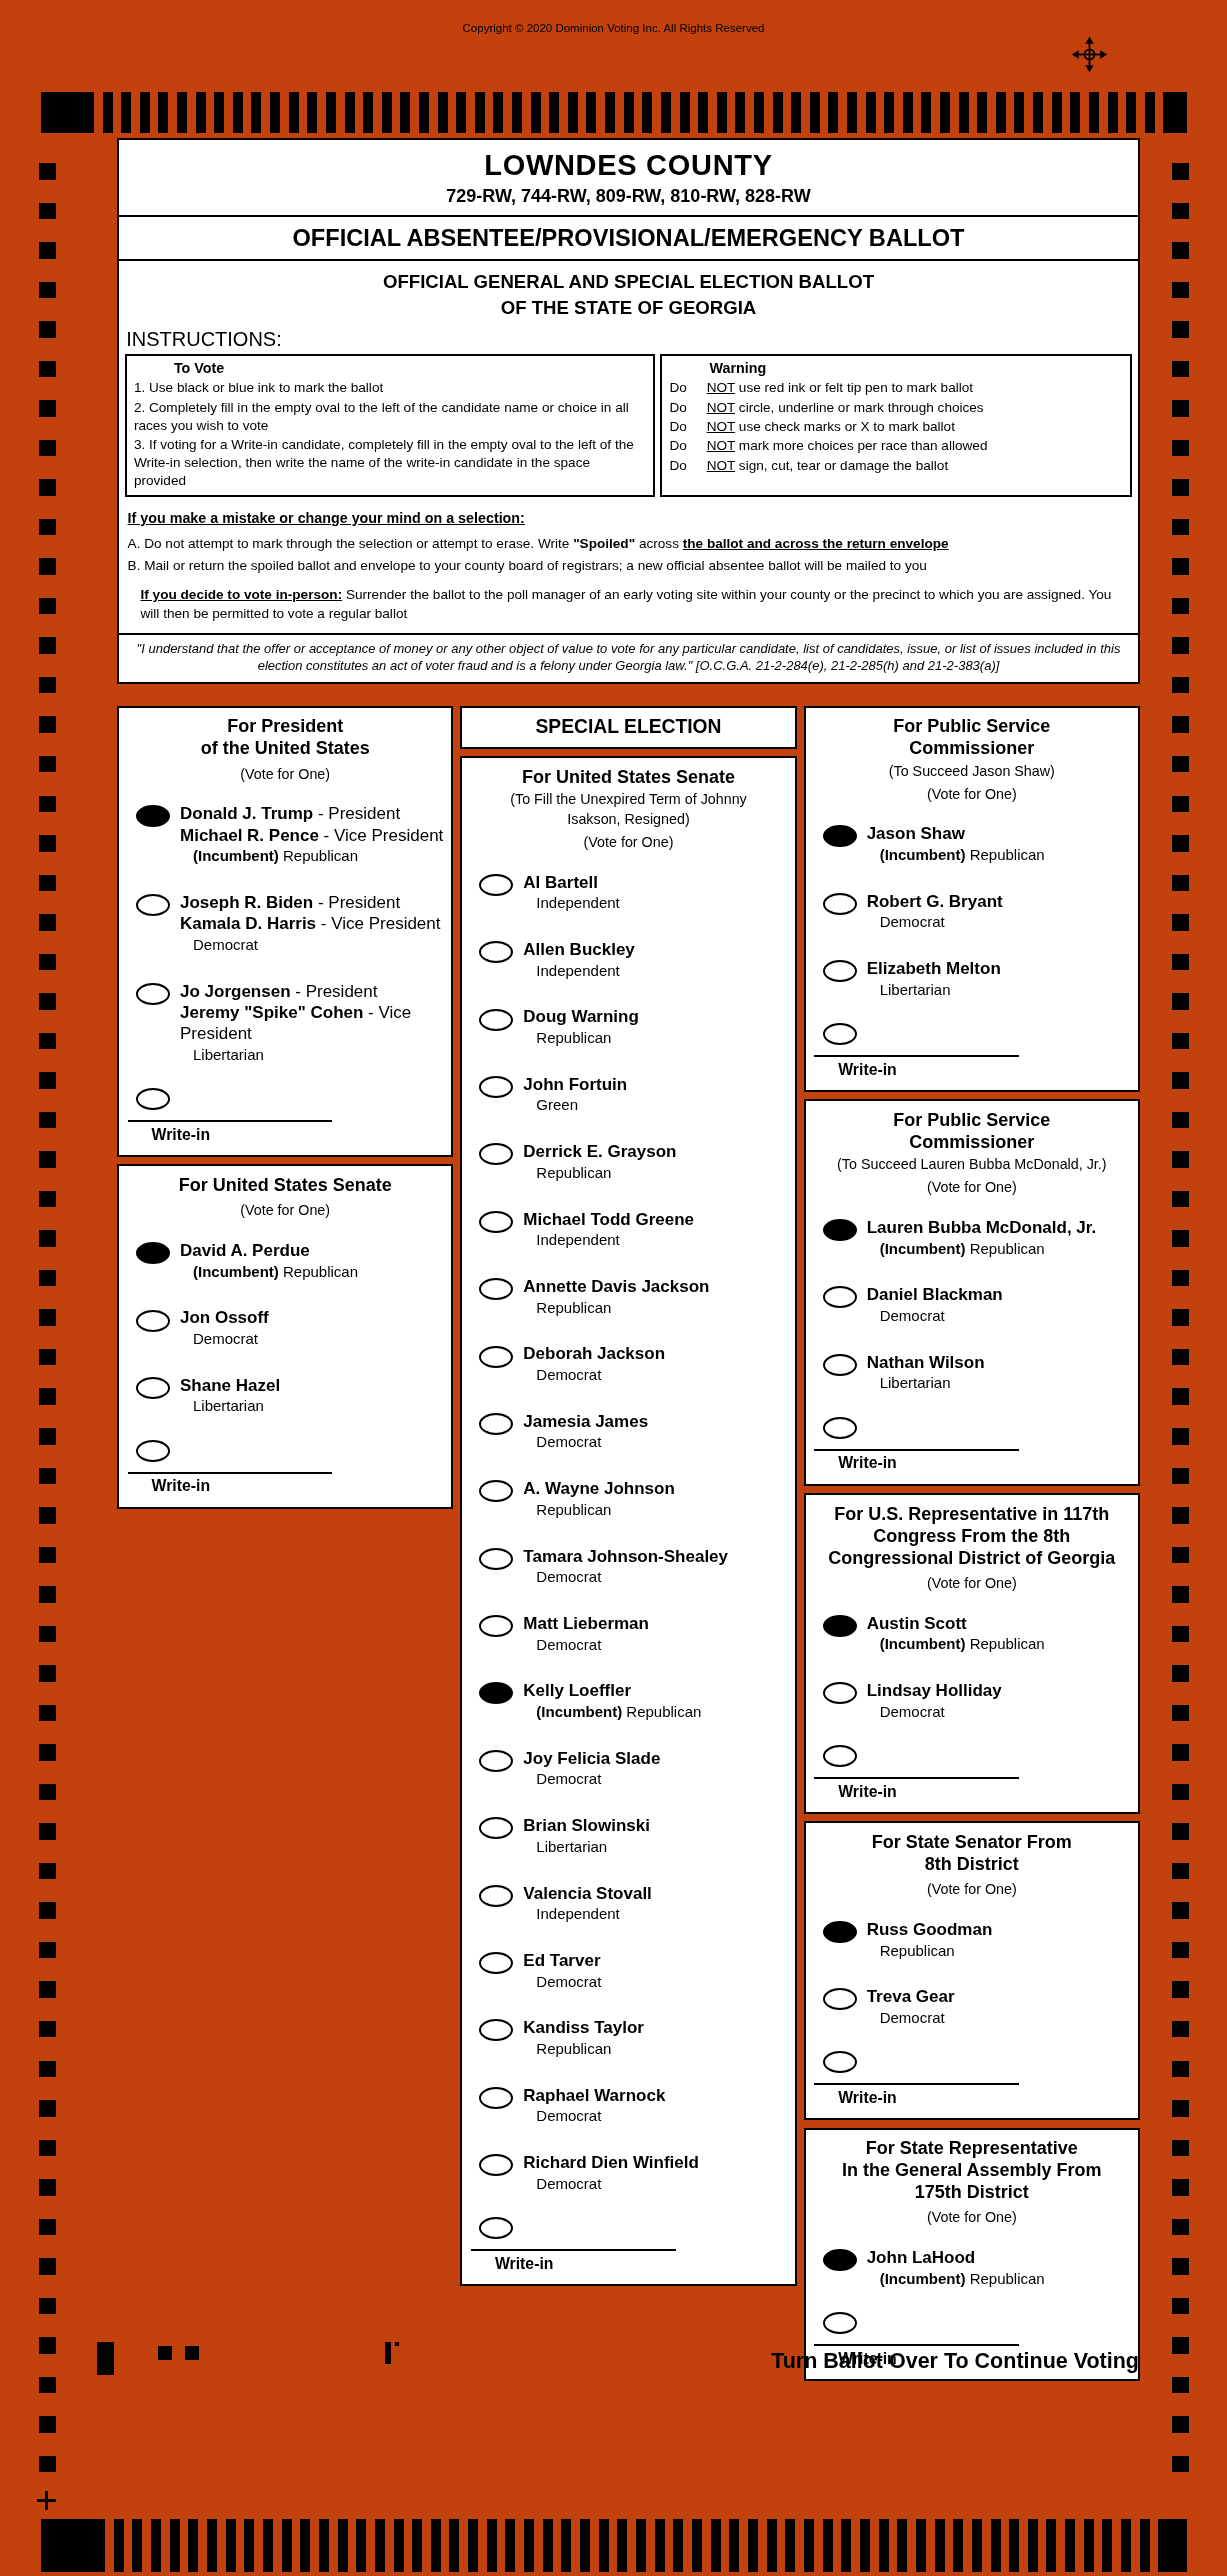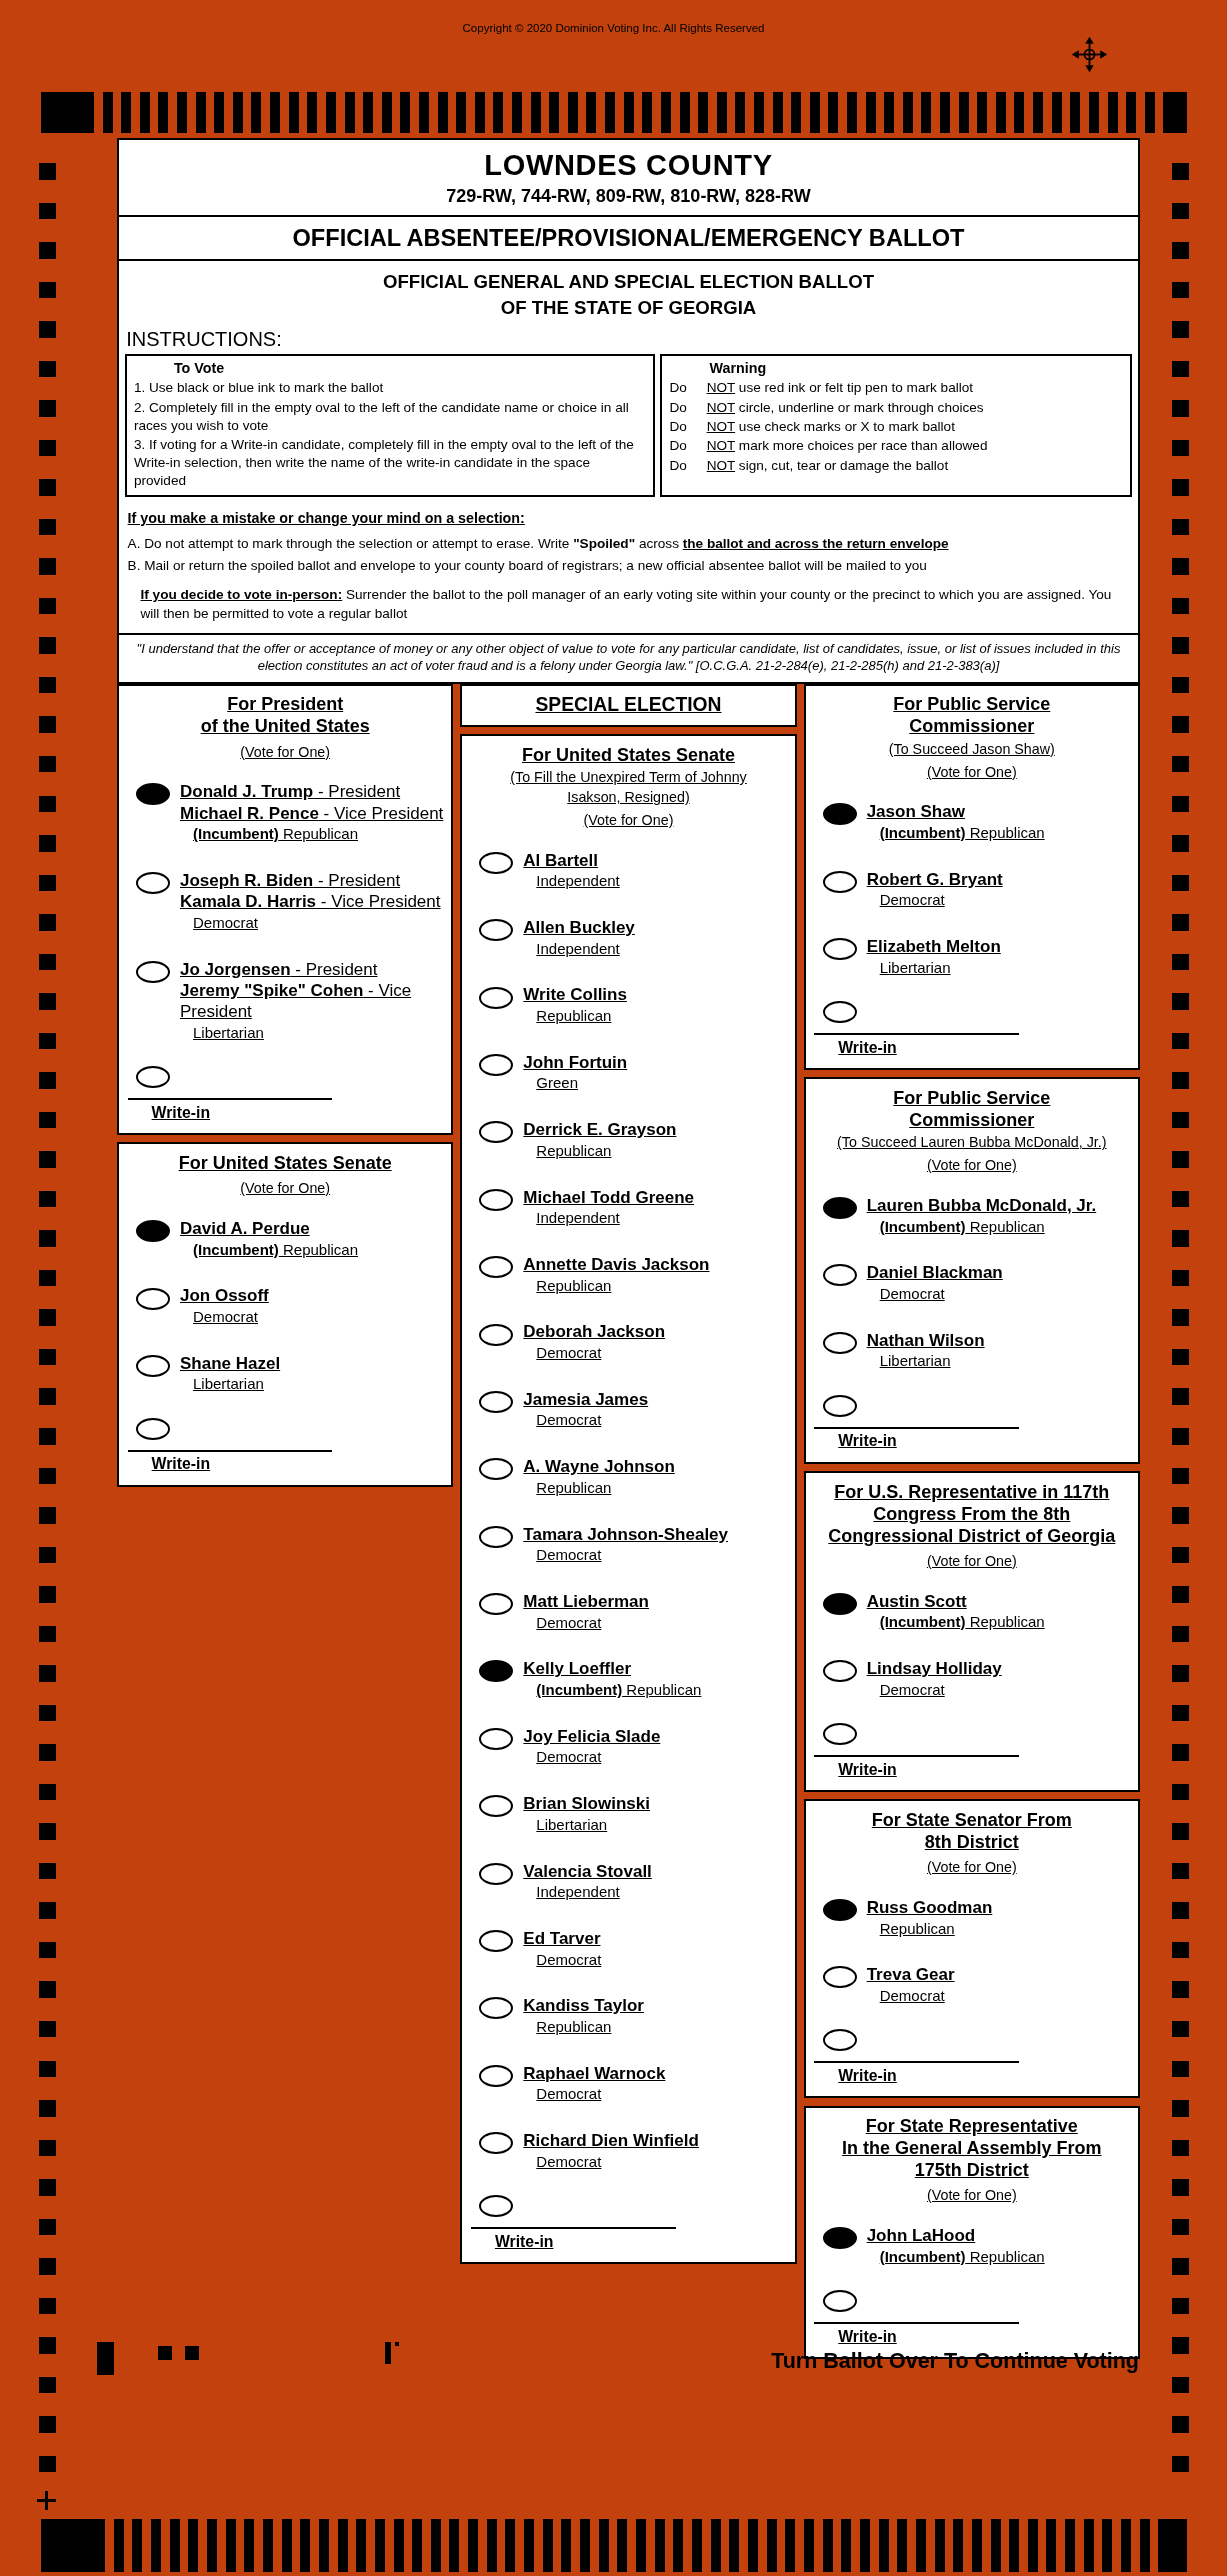--- a/index.html
+++ b/index.html
@@ -42,21 +42,21 @@
   .mistake{padding:11.5px 8.6px 0;font-size:13.6px;line-height:1.35;}
   .m-head{font-weight:bold;text-decoration:underline;font-size:14.3px;margin-bottom:7.2px;}
   .m-line{margin-top:2.9px;}
   .b{font-weight:bold;}
   .u{text-decoration:underline;margin-left:16px;}
   .bu{font-weight:bold;text-decoration:underline;}
   .inperson{padding:11.5px 8.6px 10px 21.5px;font-size:13.6px;line-height:1.35;}
   .affidavit{border-top:2.1px solid #000;padding:5.7px 13px 7.2px;font-size:13px;font-style:italic;text-align:center;line-height:1.3;}
 
   
-  .columns{display:flex;gap:7px;margin-top:0;align-items:flex-start;text-decoration:underline;}
+  .columns{display:flex;gap:7px;margin-top:22px;align-items:flex-start;}
   .col{flex:1;min-width:0;display:flex;flex-direction:column;gap:7.2px;}
   .banner-box{border:2.1px solid #000;text-align:center;font-weight:bold;font-size:19.3px;padding:8.6px 5.7px;background:#fff;}
   .contest{border:2.1px solid #000;background:#fff;}
   .c-head{text-align:center;padding:8.6px 7.2px 7.2px;}
   .t-line{font-size:18px;font-weight:bold;line-height:1.22;}
   .t-note{font-size:14.3px;line-height:1.3;margin-top:1.4px;}
   .t-vote{font-size:14.3px;line-height:1.3;margin-top:4.3px;}
   .cand{display:flex;gap:10px;padding:13px 7.2px 13px 17px;align-items:flex-start;}
   .cand.empty{padding-top:8.6px;padding-bottom:8.6px;}
   .oval{width:30px;height:18px;border:2.1px solid #000;border-radius:50%;flex:none;margin-top:2.1px;background:#fff;}
@@ -488,21 +488,21 @@
             <div class="cand">
               <div class="oval"></div>
               <div class="c-text">
                 <div class="c-name"><span>Allen Buckley</span></div>
                 <div class="c-party"><span>Independent</span></div>
               </div>
             </div>
             <div class="cand">
               <div class="oval"></div>
               <div class="c-text">
-                <div class="c-name"><span>Write Collins</span></div>
+                <div class="c-name"><span>Doug Warning</span></div>
                 <div class="c-party"><span>Republican</span></div>
               </div>
             </div>
             <div class="cand">
               <div class="oval"></div>
               <div class="c-text">
                 <div class="c-name"><span>John Fortuin</span></div>
                 <div class="c-party"><span>Green</span></div>
               </div>
             </div>

